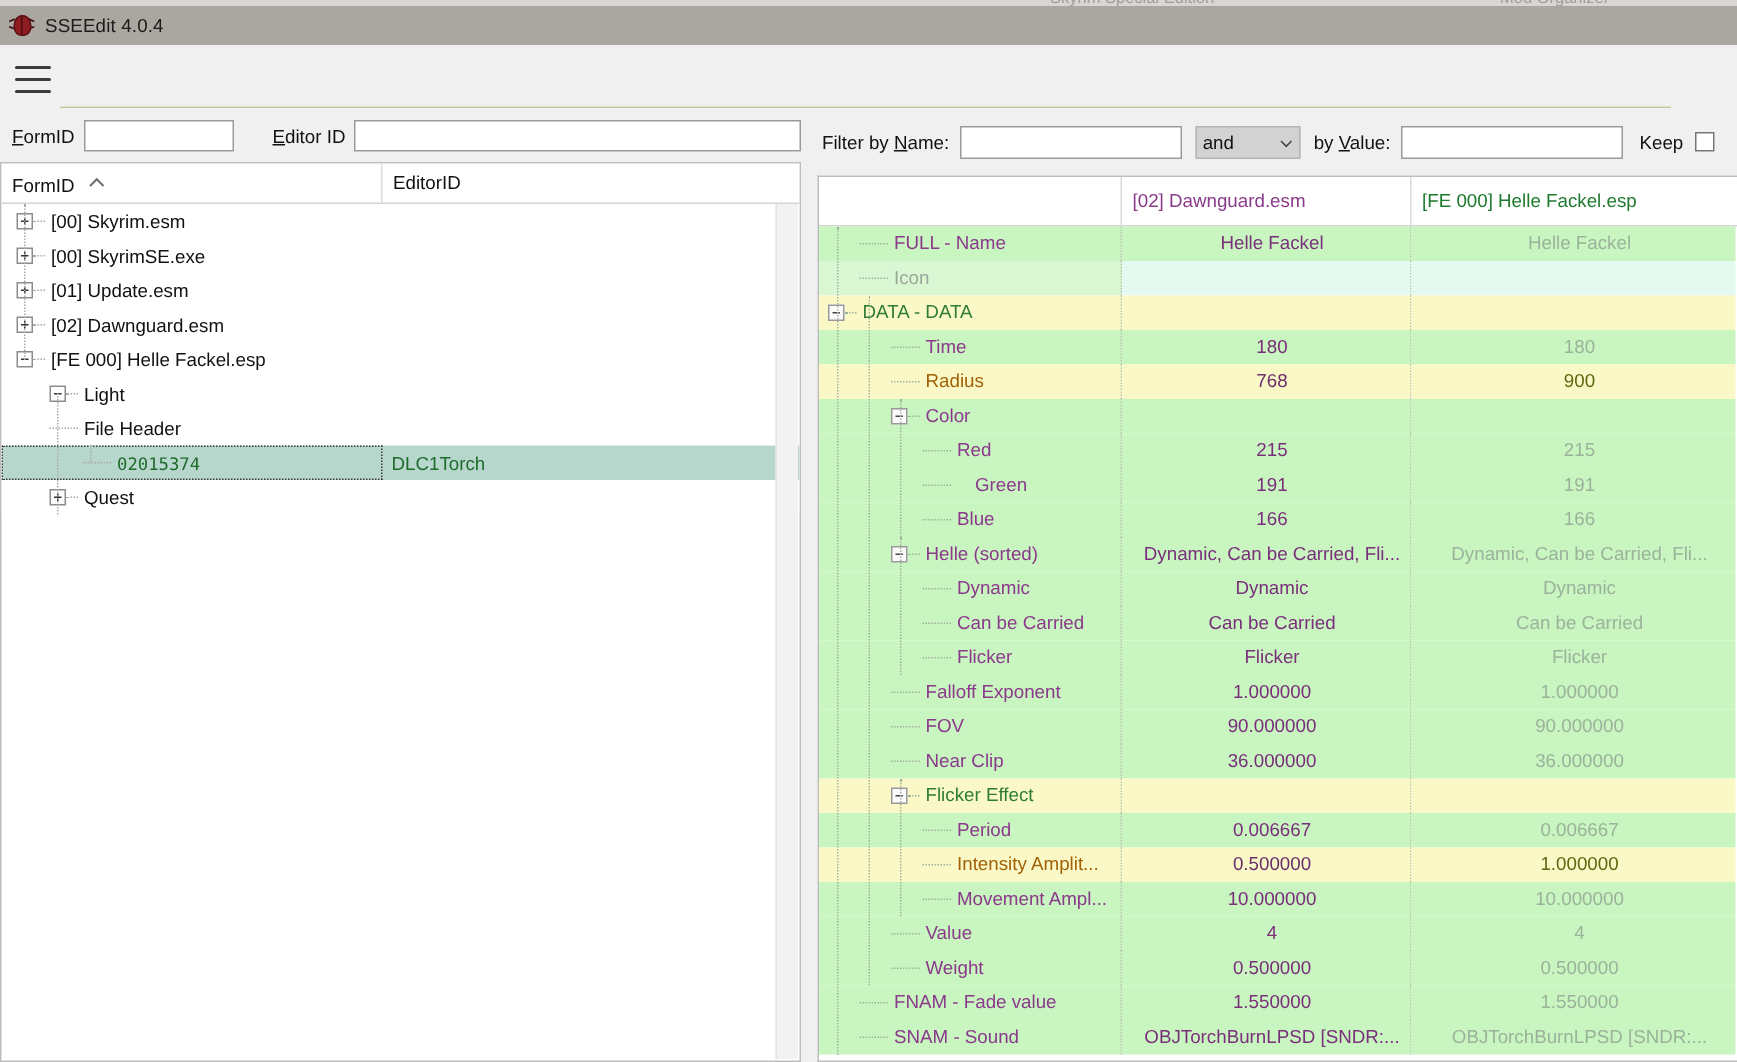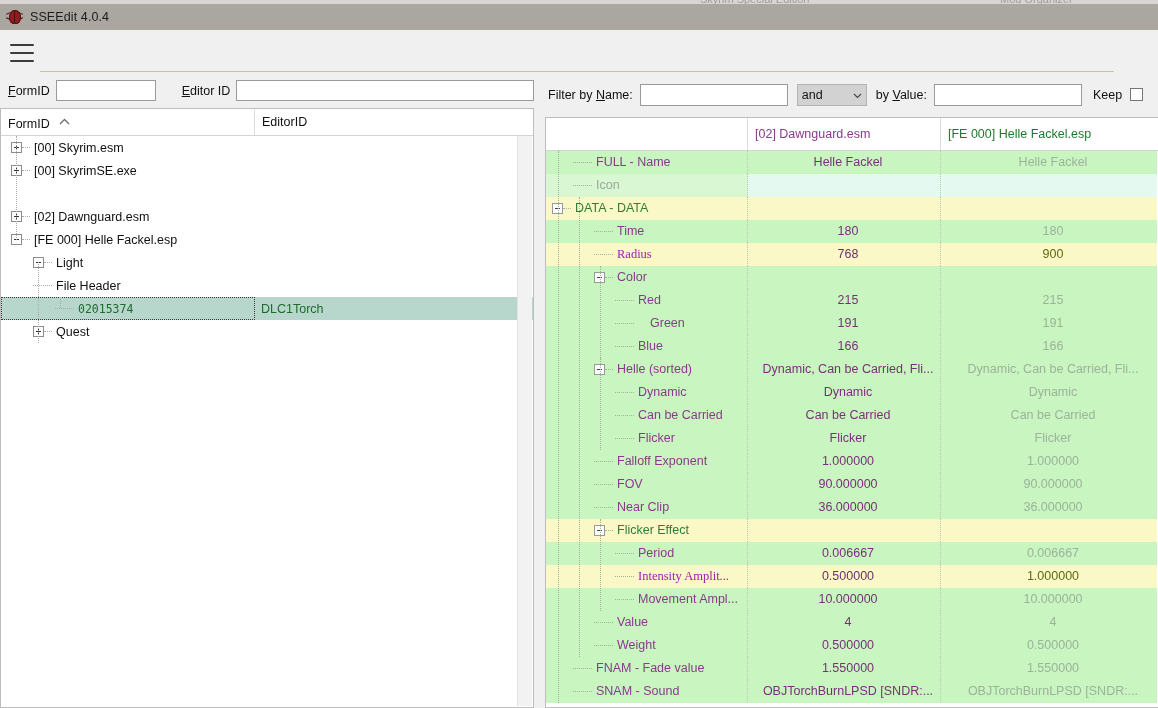--- a/index.html
+++ b/index.html
@@ -234,21 +234,21 @@
 
   
   .grow.bg-green  .gc { background: #c8f5c0; }
   .grow.bg-yellow .gc { background: #fbf8c8; }
   .grow.bg-pale   .gc { background: #d9f7d2; }
   .grow.bg-pale .gc.v1, .grow.bg-pale .gc.v2 { background: #e4faf0; }
 
   
   .nm { color: #8b3a8b; }            
   .nm.hdr { color: #2e7d32; }        
-  .nm.olive { color: #a21caf; font-family: Liberation Serif, serif; }      
+  .nm.olive { color: #a16207; }      
   .nm.dim { color: #9aa79a; }        
   .val1 { color: #7a2f7a; }
   .val2 { color: #9bb39b; }
   .grow.bg-yellow .val1 { color: #6b2f6b; }
   .grow.bg-yellow .val2 { color: #5c6a10; font-weight: normal; }
 
   
   .gtree { display: flex; align-items: center; height: 23px; flex: none; }
   .gbox {
     width: 11px; height: 11px; box-sizing: border-box;
@@ -333,20 +333,26 @@
           <div class="trow">
             <div class="c1">
               <span class="tw-indent" style="width: 10px;"></span>
               <span class="tw-plus plus"></span>
               <span class="tw-dots" style="width: 8px;"></span>
               <span class="label" style="margin-left: 4px;">[00] SkyrimSE.exe</span>
             </div>
             <div class="c2"></div>
           </div>
           <div class="trow">
+            <div class="c1">
+              <span class="tw-indent" style="width: 10px;"></span>
+              <span class="tw-plus plus"></span>
+              <span class="tw-dots" style="width: 8px;"></span>
+              <span class="label" style="margin-left: 4px;">[01] Update.esm</span>
+            </div>
             <div class="c2"></div>
           </div>
           <div class="trow">
             <div class="c1">
               <span class="tw-indent" style="width: 10px;"></span>
               <span class="tw-plus plus"></span>
               <span class="tw-dots" style="width: 8px;"></span>
               <span class="label" style="margin-left: 4px;">[02] Dawnguard.esm</span>
             </div>
             <div class="c2"></div>

